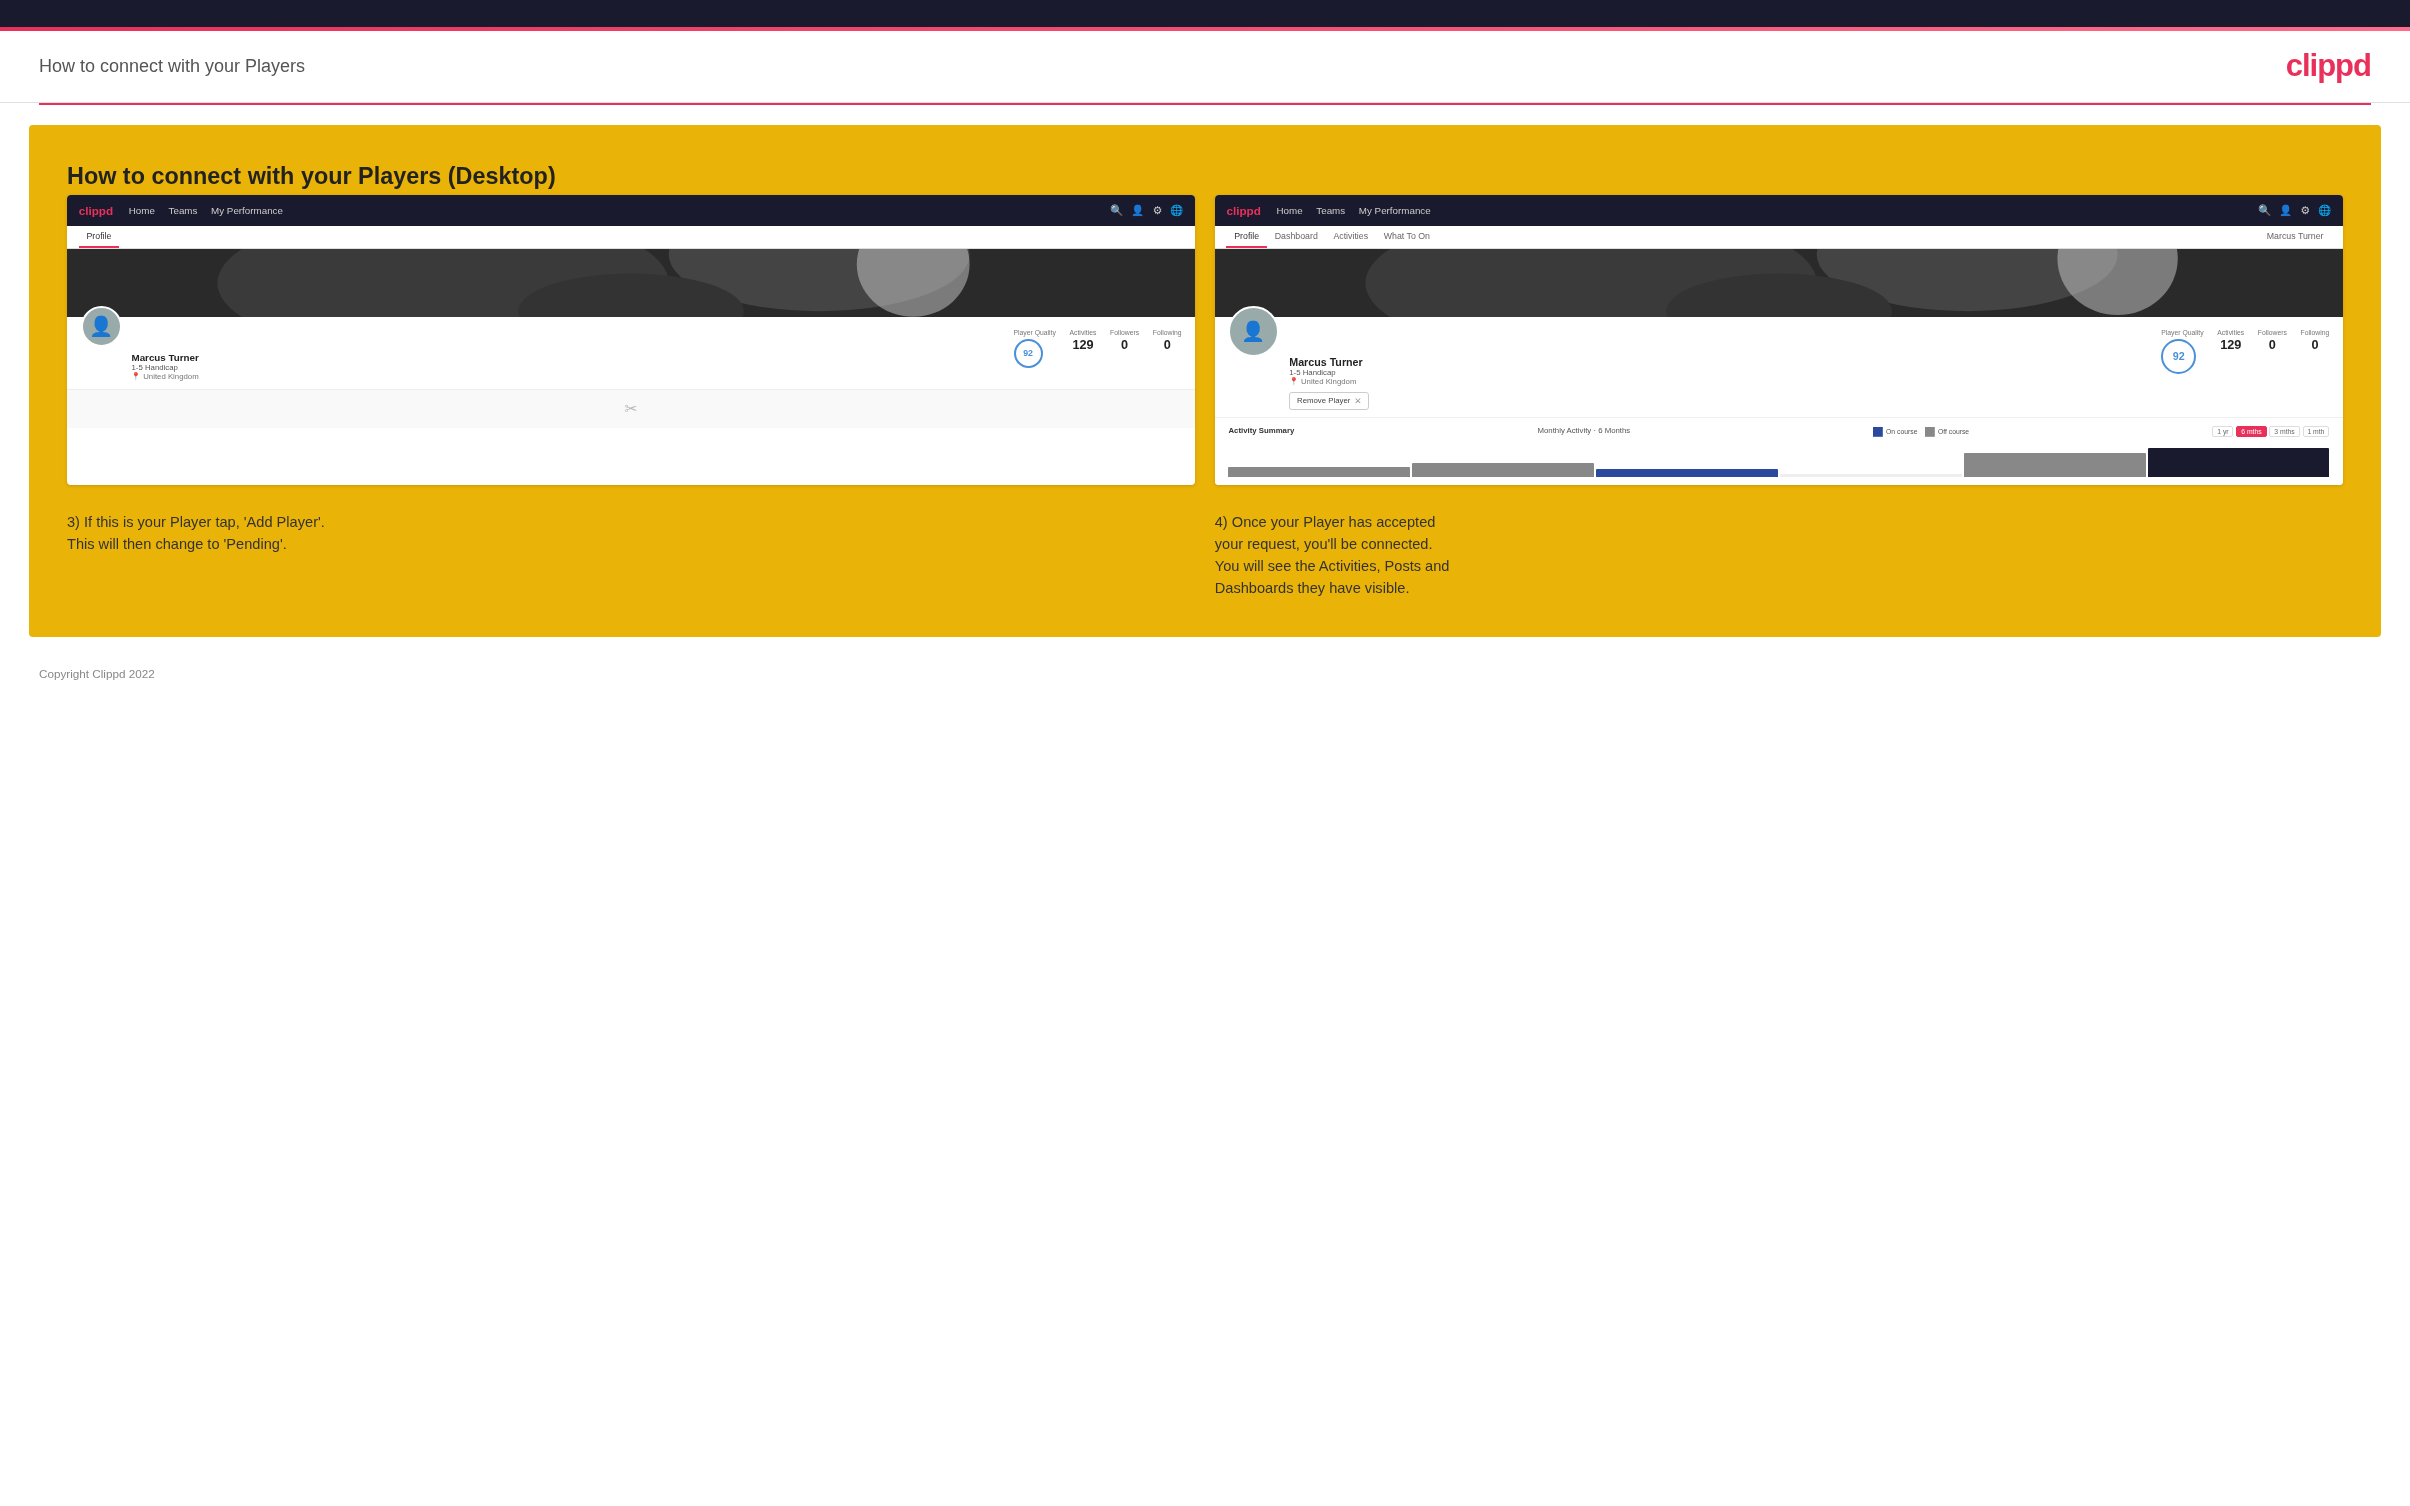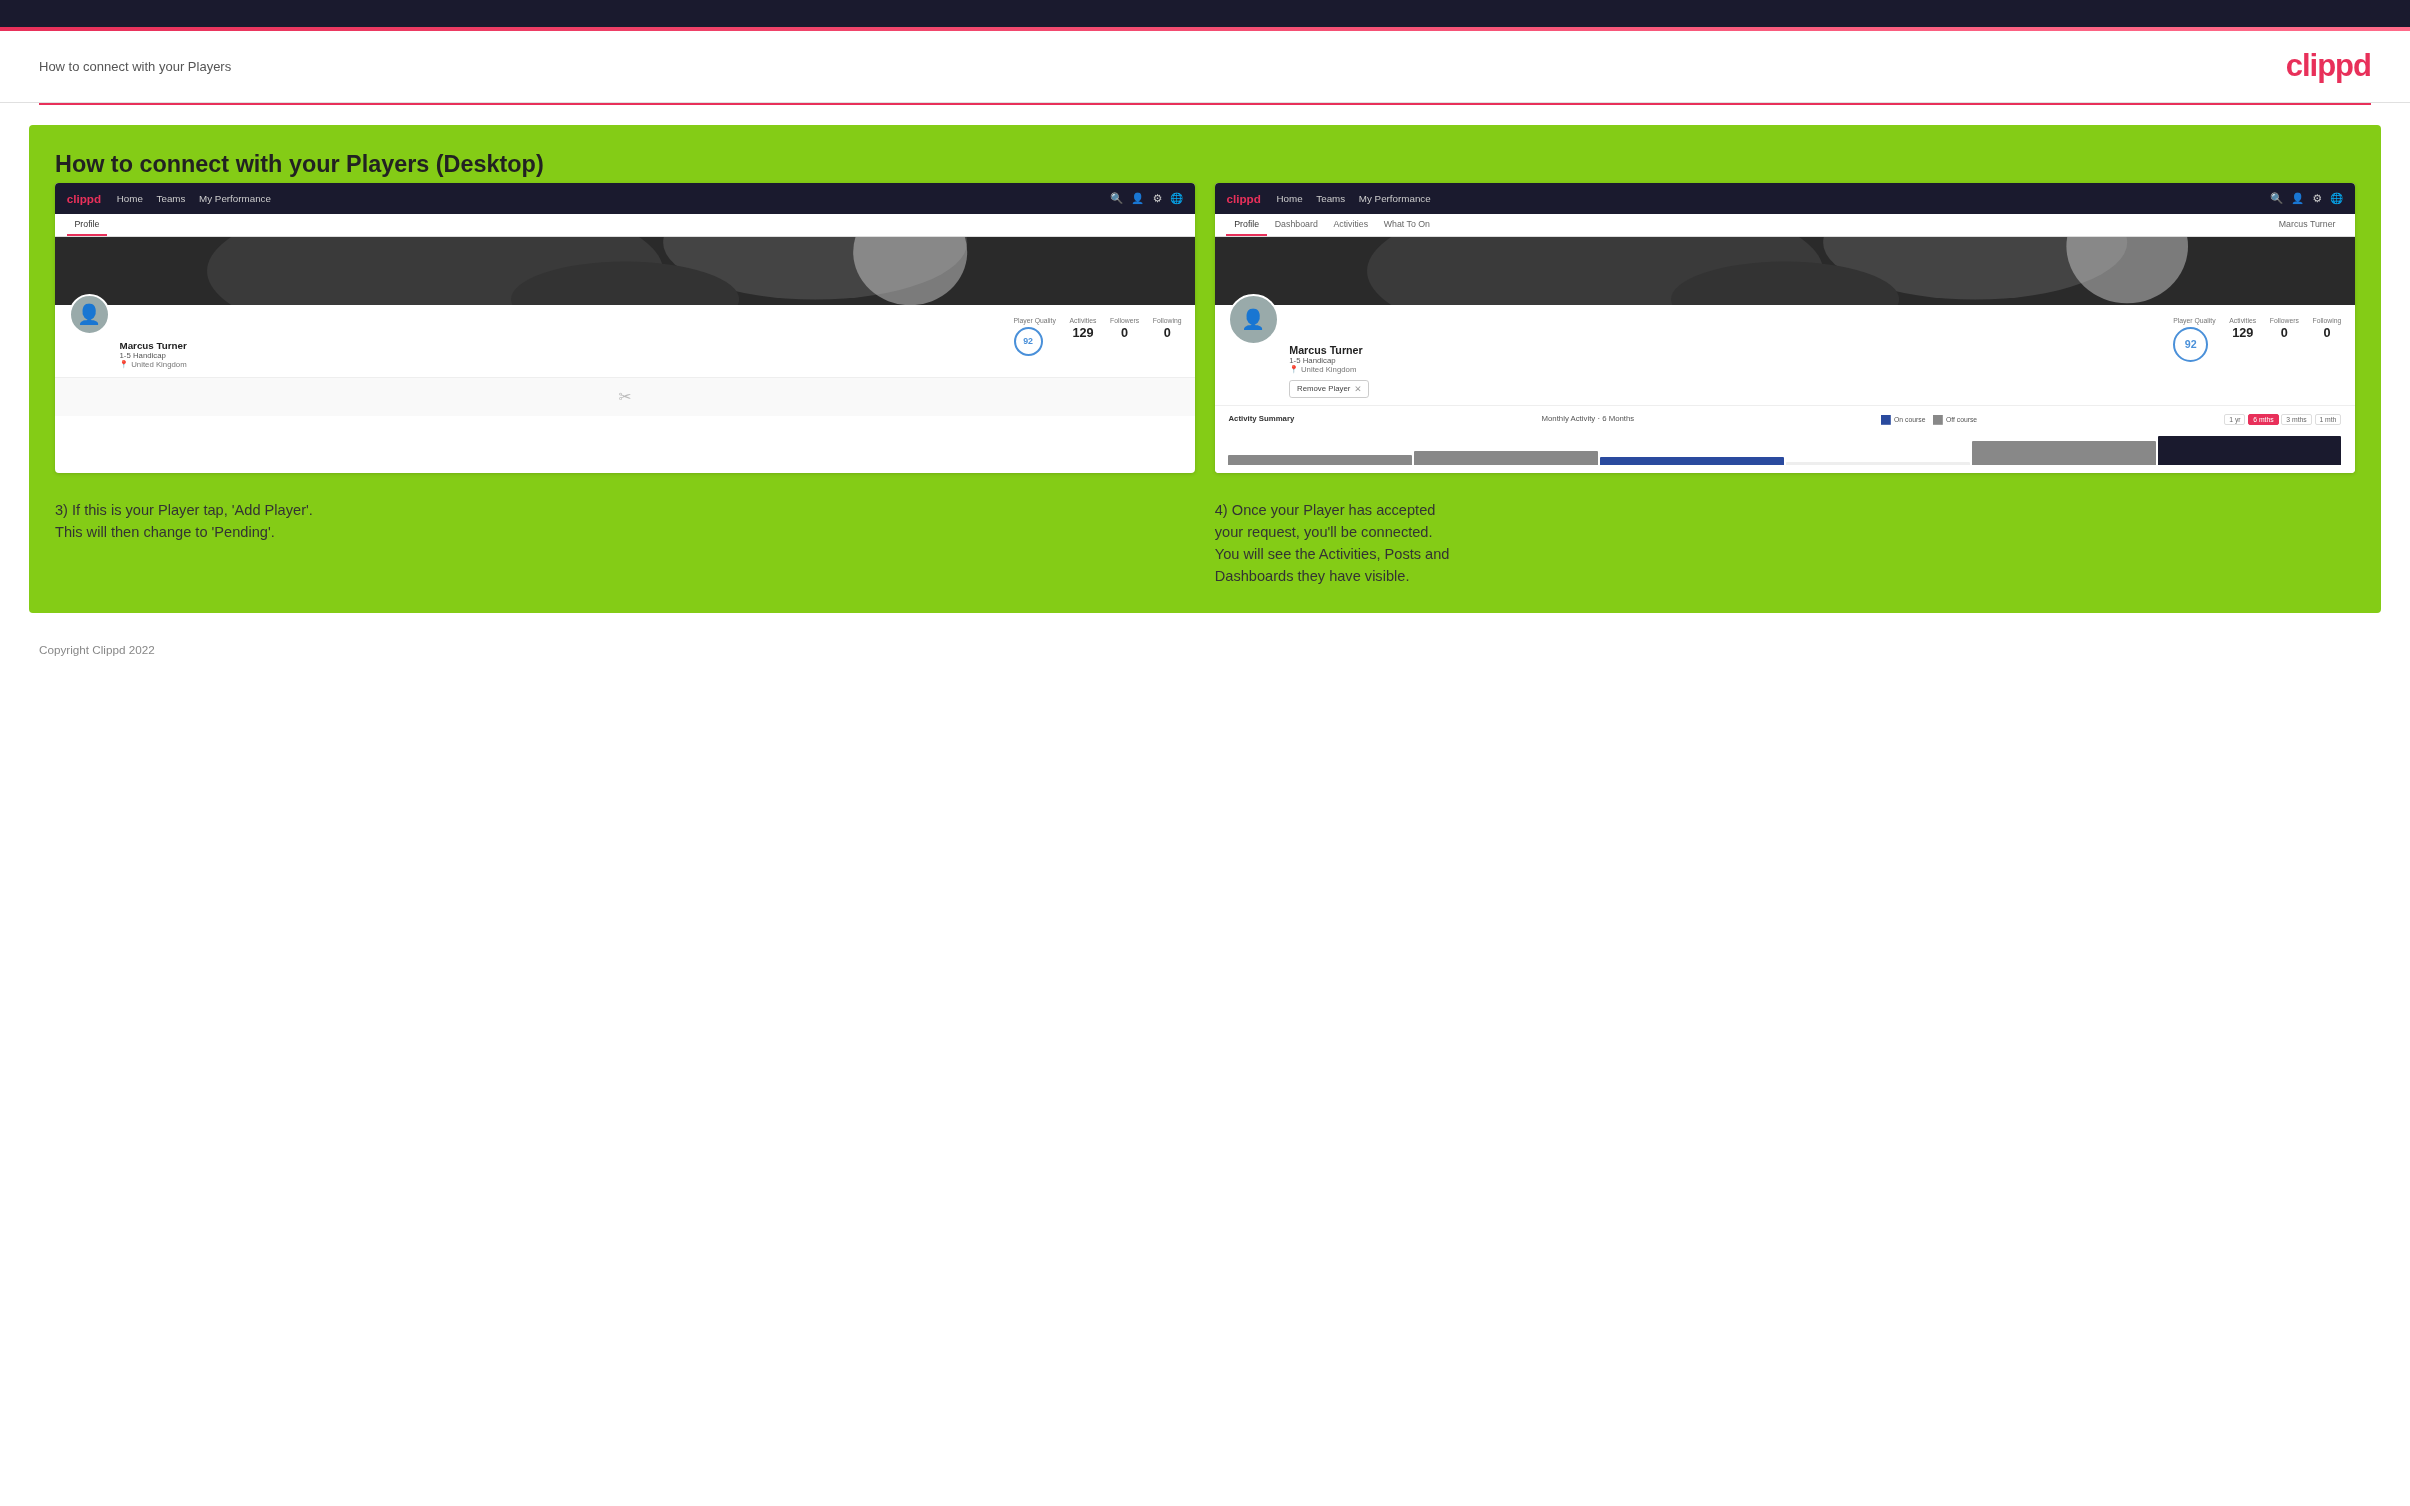--- a/index.html
+++ b/index.html
@@ -21,44 +21,44 @@
 
     
     .header {
       display: flex;
       justify-content: space-between;
       align-items: center;
       padding: 17.6px 39px;
       border-bottom: 1px solid #e0e0e0;
     }
     .header-title {
-      font-size: 13px;
+      font-size: 18px;
       color: #555;
     }
     .logo-text {
       font-size: 31px;
       font-weight: 700;
       color: #e8305a;
       letter-spacing: -1px;
     }
 
     
     .header-divider {
       height: 1px;
       background: linear-gradient(to right, #e8305a 50%, #ccc 50%);
       margin: 0 39px;
       background: #e8305a;
       height: 2px;
     }
 
     
     .content {
-      background: #84cc16;
+      background: #eab308;
       margin: 19.5px 29px 19.5px 29px;
-      padding: 26px;
+      padding: 38px;
       border-radius: 3.9px;
     }
 
     .content-title {
       font-size: 23.4px;
       font-weight: 700;
       color: #222;
       margin-bottom: 5.9px;
     }
     .content-subtitle {

